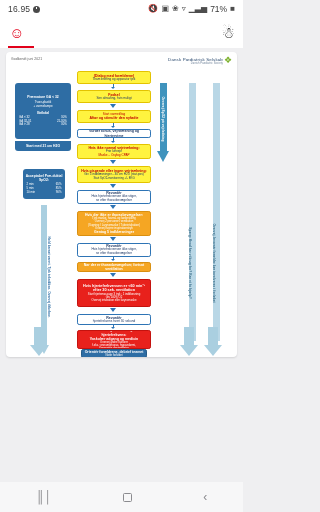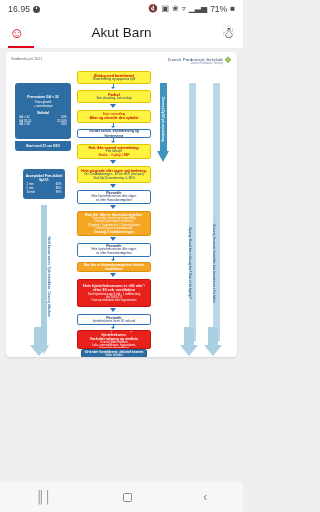--- a/index.html
+++ b/index.html
@@ -173,21 +173,20 @@
     <span class="sb-ic">▁▃▅</span>
     <span class="sb-batt-txt">71%</span>
     <span class="sb-ic">■</span>
   </div>
 </div>
 
 <div class="appbar">
   <div class="brand-icon">
     <span class="brand-glyph">☺</span>
   </div>
-  <div class="appbar-title">Akut Barn</div>
   <div class="person-icon">☃</div>
 </div>
 <div class="tabline"></div>
 
 <div class="page">
 
   <div class="card">
 
     <div class="card-head">
       <div class="approved">Godkendt juni 2021</div>

